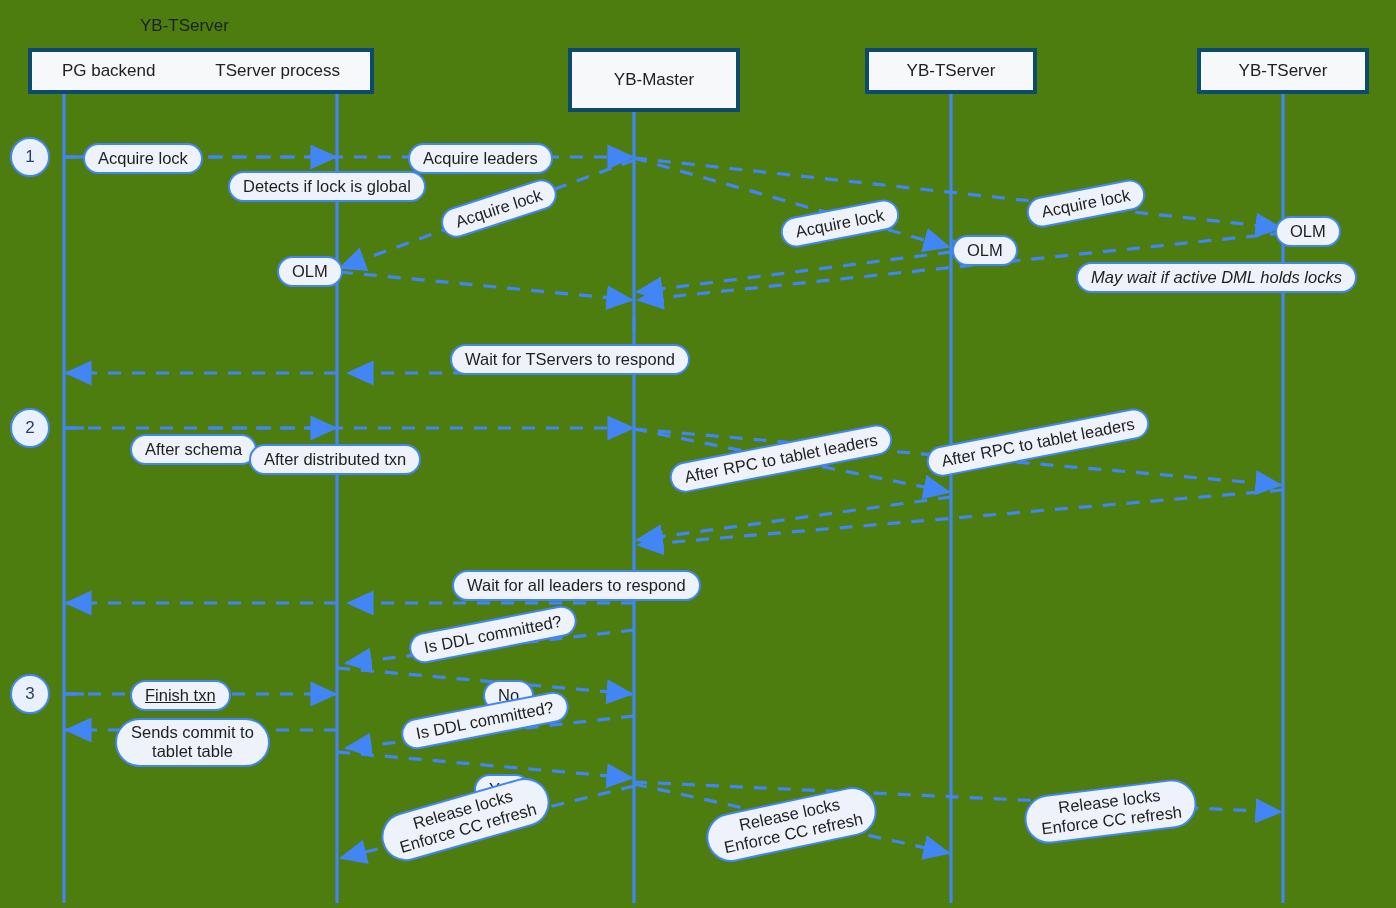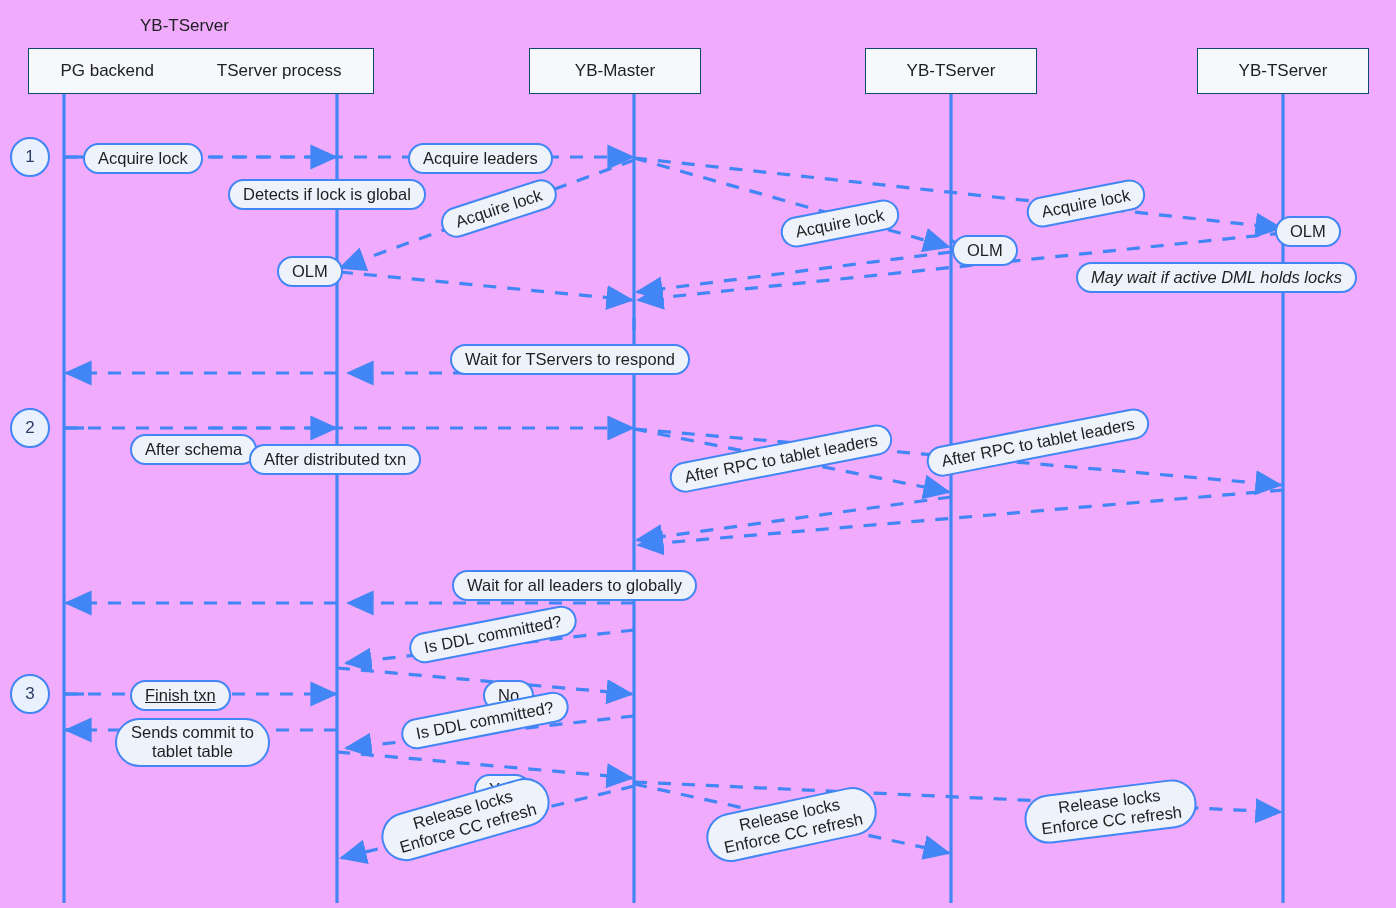--- a/index.html
+++ b/index.html
@@ -1,22 +1,22 @@
 <!DOCTYPE html>
 <html><head>
 <meta charset="utf-8">
 <style>
   html,body{margin:0;padding:0;background:#ffffff;}
   body{width:1396px;height:908px;overflow:hidden;
        font-family:"Liberation Sans", sans-serif;}
-  #stage{position:relative;width:1396px;height:908px;background:#f0abfc;}
+  #stage{position:relative;width:1396px;height:908px;background:#4d7c0f;}
   svg#wires{position:absolute;left:0;top:0;width:1396px;height:908px;}
 
   
-  .pbox{position:absolute;background:#f7f8fa;border:1px solid #0c4a6e;
+  .pbox{position:absolute;background:#f7f8fa;border:4px solid #0c4a6e;
         box-sizing:border-box;display:flex;align-items:center;
         justify-content:center;}
   .pbox .plabel{font-size:17px;color:#202124;white-space:nowrap;}
   .pbox.dual{justify-content:space-around;}
   .grouptitle{position:absolute;font-size:17px;color:#202124;}
 
   
   .stepnum{position:absolute;width:40px;height:40px;border-radius:50%;
            border:2.5px solid #4285f4;background:#eaf1fe;
            display:flex;align-items:center;justify-content:center;
@@ -101,41 +101,41 @@
     </g>
   </svg>
 
   <div class="grouptitle" style="left:140px;top:16px;">YB-TServer</div>
 
   <div class="pbox dual" style="left:28px;top:48px;width:346px;height:46px;">
     <span class="plabel">PG backend</span>
     <span class="plabel">TServer process</span>
   </div>
 
-  <div class="pbox" style="left:529px;top:48px;width:172px;height:46px;text-align:center;">
+  <div class="pbox" style="left:568px;top:48px;width:172px;height:64px;text-align:center;">
     <span class="plabel">YB-Master</span>
   </div>
 
   <div class="pbox" style="left:865px;top:48px;width:172px;height:46px;">
     <span class="plabel">YB-TServer</span>
   </div>
 
   <div class="pbox" style="left:1197px;top:48px;width:172px;height:46px;">
     <span class="plabel">YB-TServer</span>
   </div>
 
   <div class="stepnum" style="left:10px;top:137px;">1</div>
   <div class="stepnum" style="left:10px;top:408px;">2</div>
   <div class="stepnum" style="left:10px;top:674px;">3</div>
 
   <div class="pill" style="left:83px;top:143px;">Acquire lock</div>
 
   <div class="pill" style="left:408px;top:143px;">Acquire leaders</div>
 
-  <div class="pill" style="left:228px;top:179px;">Detects if lock is global</div>
+  <div class="pill" style="left:228px;top:171px;">Detects if lock is global</div>
 
   <div class="pill" style="left:439px;top:193px;transform:rotate(-18deg);">Acquire lock</div>
 
   <div class="pill" style="left:780px;top:208px;transform:rotate(-11deg);">Acquire lock</div>
 
   <div class="pill" style="left:1026px;top:188px;transform:rotate(-11deg);">Acquire lock</div>
 
   <div class="pill" style="left:277px;top:256px;">OLM</div>
 
   <div class="pill" style="left:952px;top:235px;">OLM</div>
@@ -147,21 +147,21 @@
   <div class="pill" style="left:450px;top:316px;margin-top:28px;">Wait for TServers to respond</div>
 
   <div class="pill" style="left:130px;top:414px;margin-top:20px;">After schema</div>
 
   <div class="pill" style="left:249px;top:444px;">After distributed txn</div>
 
   <div class="pill" style="left:668px;top:443px;transform:rotate(-11deg);">After RPC to tablet leaders</div>
 
   <div class="pill" style="left:925px;top:427px;transform:rotate(-11deg);">After RPC to tablet leaders</div>
 
-  <div class="pill" style="left:452px;top:570px;">Wait for all leaders to globally</div>
+  <div class="pill" style="left:452px;top:570px;">Wait for all leaders to respond</div>
 
   <div class="pill" style="left:408px;top:619px;transform:rotate(-11deg);">Is DDL committed?</div>
 
   <div class="pill" style="left:483px;top:680px;">No</div>
 
   <div class="pill" style="left:130px;top:680px;text-decoration:underline;">Finish txn</div>
 
   <div class="pill" style="left:400px;top:705px;transform:rotate(-11deg);">Is DDL committed?</div>
 
   <div class="pill two" style="left:115px;top:718px;">

